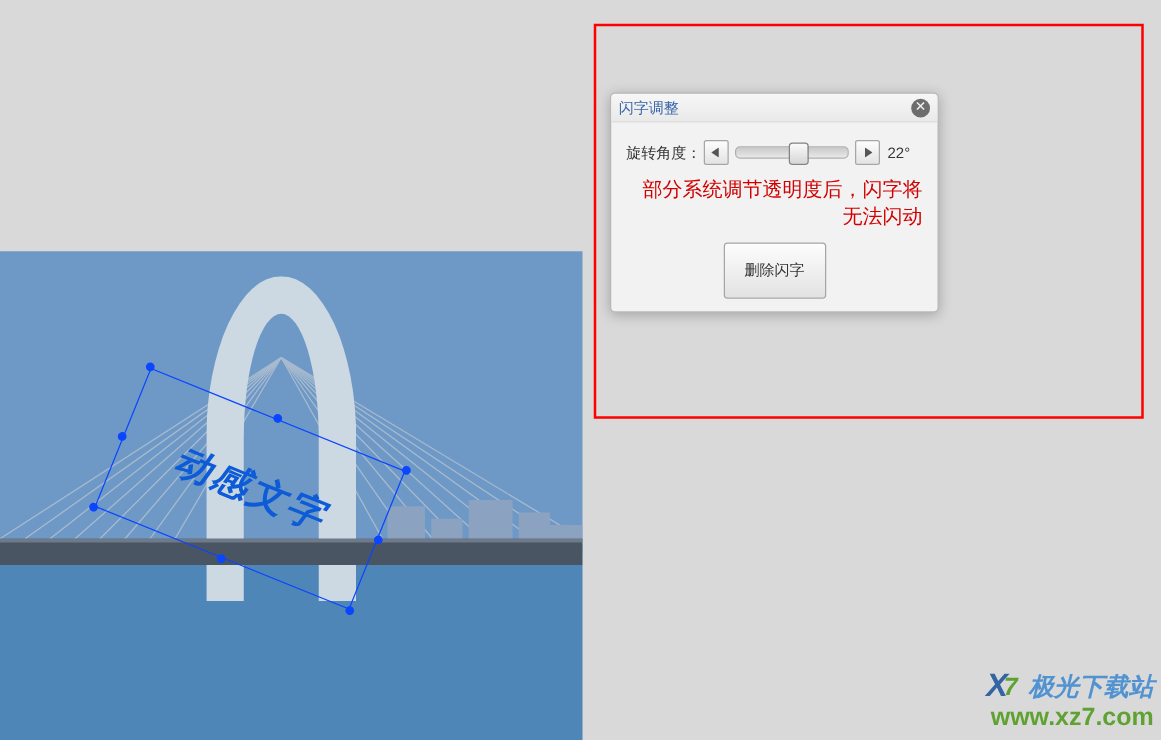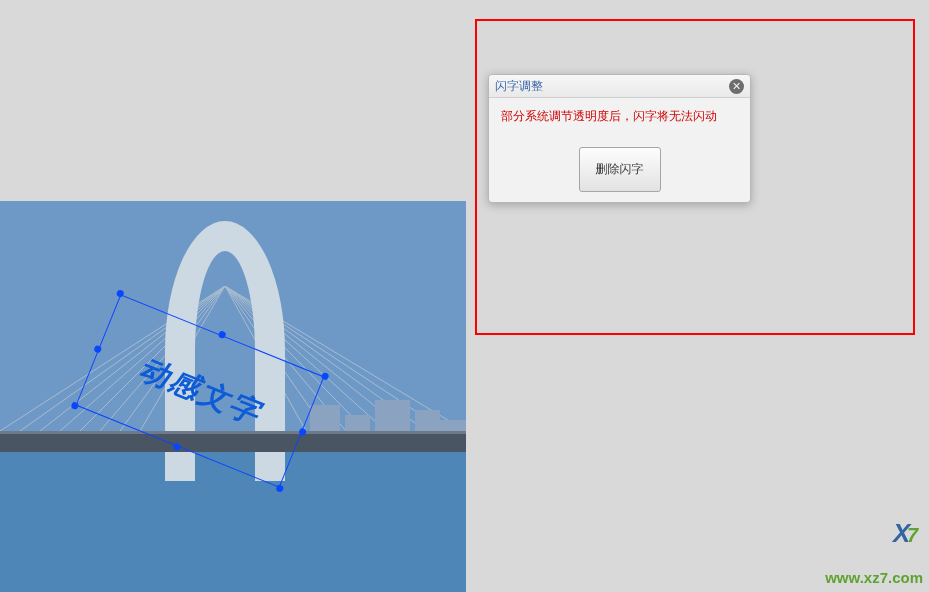--- a/index.html
+++ b/index.html
@@ -211,24 +211,24 @@
     cursor: grab;
   }
   .value {
     width: 28px;
     margin-left: 6px;
     text-align: left;
     flex-shrink: 0;
   }
   .warning {
     color: #d10000;
-    text-align: left;
-    font-size: 12px;
+    text-align: right;
+    font-size: 16px;
     margin-top: -4px;
-    margin-bottom: 22px;
+    margin-bottom: 10px;
   }
   .delete-btn {
     display: block;
     margin: 0 auto;
     padding: 13px 16px;
     background: linear-gradient(#fdfdfd, #e2e2e2);
     border: 1px solid #a6a6a6;
     border-radius: 3px;
     cursor: pointer;
     font-size: 12px;
@@ -272,23 +272,22 @@
     font-size: 20px;
     font-weight: bold;
     font-style: italic;
     color: #5aa02a;
     position: absolute;
     left: 14px;
     top: 0;
   }
   .watermark .url {
     color: #5aa02a;
-    font-size: 15px;
-    font-weight: bold;
-    margin-top: 23px;
+    font-size: 20px;
+    font-weight: bold;
   }
 </style>
 </head>
 <body>
 
 <div class="canvas">
   <svg class="cables">
     <line x1="0" y1="145" x2="225" y2="0"></line>
     <line x1="20" y1="145" x2="225" y2="0"></line>
     <line x1="40" y1="145" x2="225" y2="0"></line>
@@ -335,30 +334,48 @@
 
 <div class="highlight-box"></div>
 
 <div class="panel">
   <div class="panel-titlebar">
     <span class="panel-title">闪字调整</span>
     <span class="panel-close">✕</span>
   </div>
   <div class="panel-body">
 
+    <div class="row">
+      <span class="row-label">旋转角度：</span>
+      <span class="arrow-btn">
+        <svg width="8" height="8">
+            <polygon points="6,0 6,8 0,4" fill="#555"></polygon>
+          </svg>
+      </span>
+      <div class="slider-track">
+        <div class="slider-thumb" style="left:55%"></div>
+      </div>
+      <span class="arrow-btn">
+        <svg width="8" height="8">
+            <polygon points="2,0 2,8 8,4" fill="#555"></polygon>
+          </svg>
+      </span>
+      <span class="value"><span>22</span><span>°</span></span>
+    </div>
 
 
 
     <div class="warning">部分系统调节透明度后，闪字将无法闪动</div>
 
     <button class="delete-btn">删除闪字</button>
   </div>
 </div>
 
 <div class="watermark">
   <div class="line1">
     <span class="brand-logo">
       <span class="x">X</span>
         <span class="seven">7</span>
     </span>
+    <span class="brand">极光下载站</span>
   </div>
   <div class="url">www.xz7.com</div>
 </div>
 
 </body></html>

